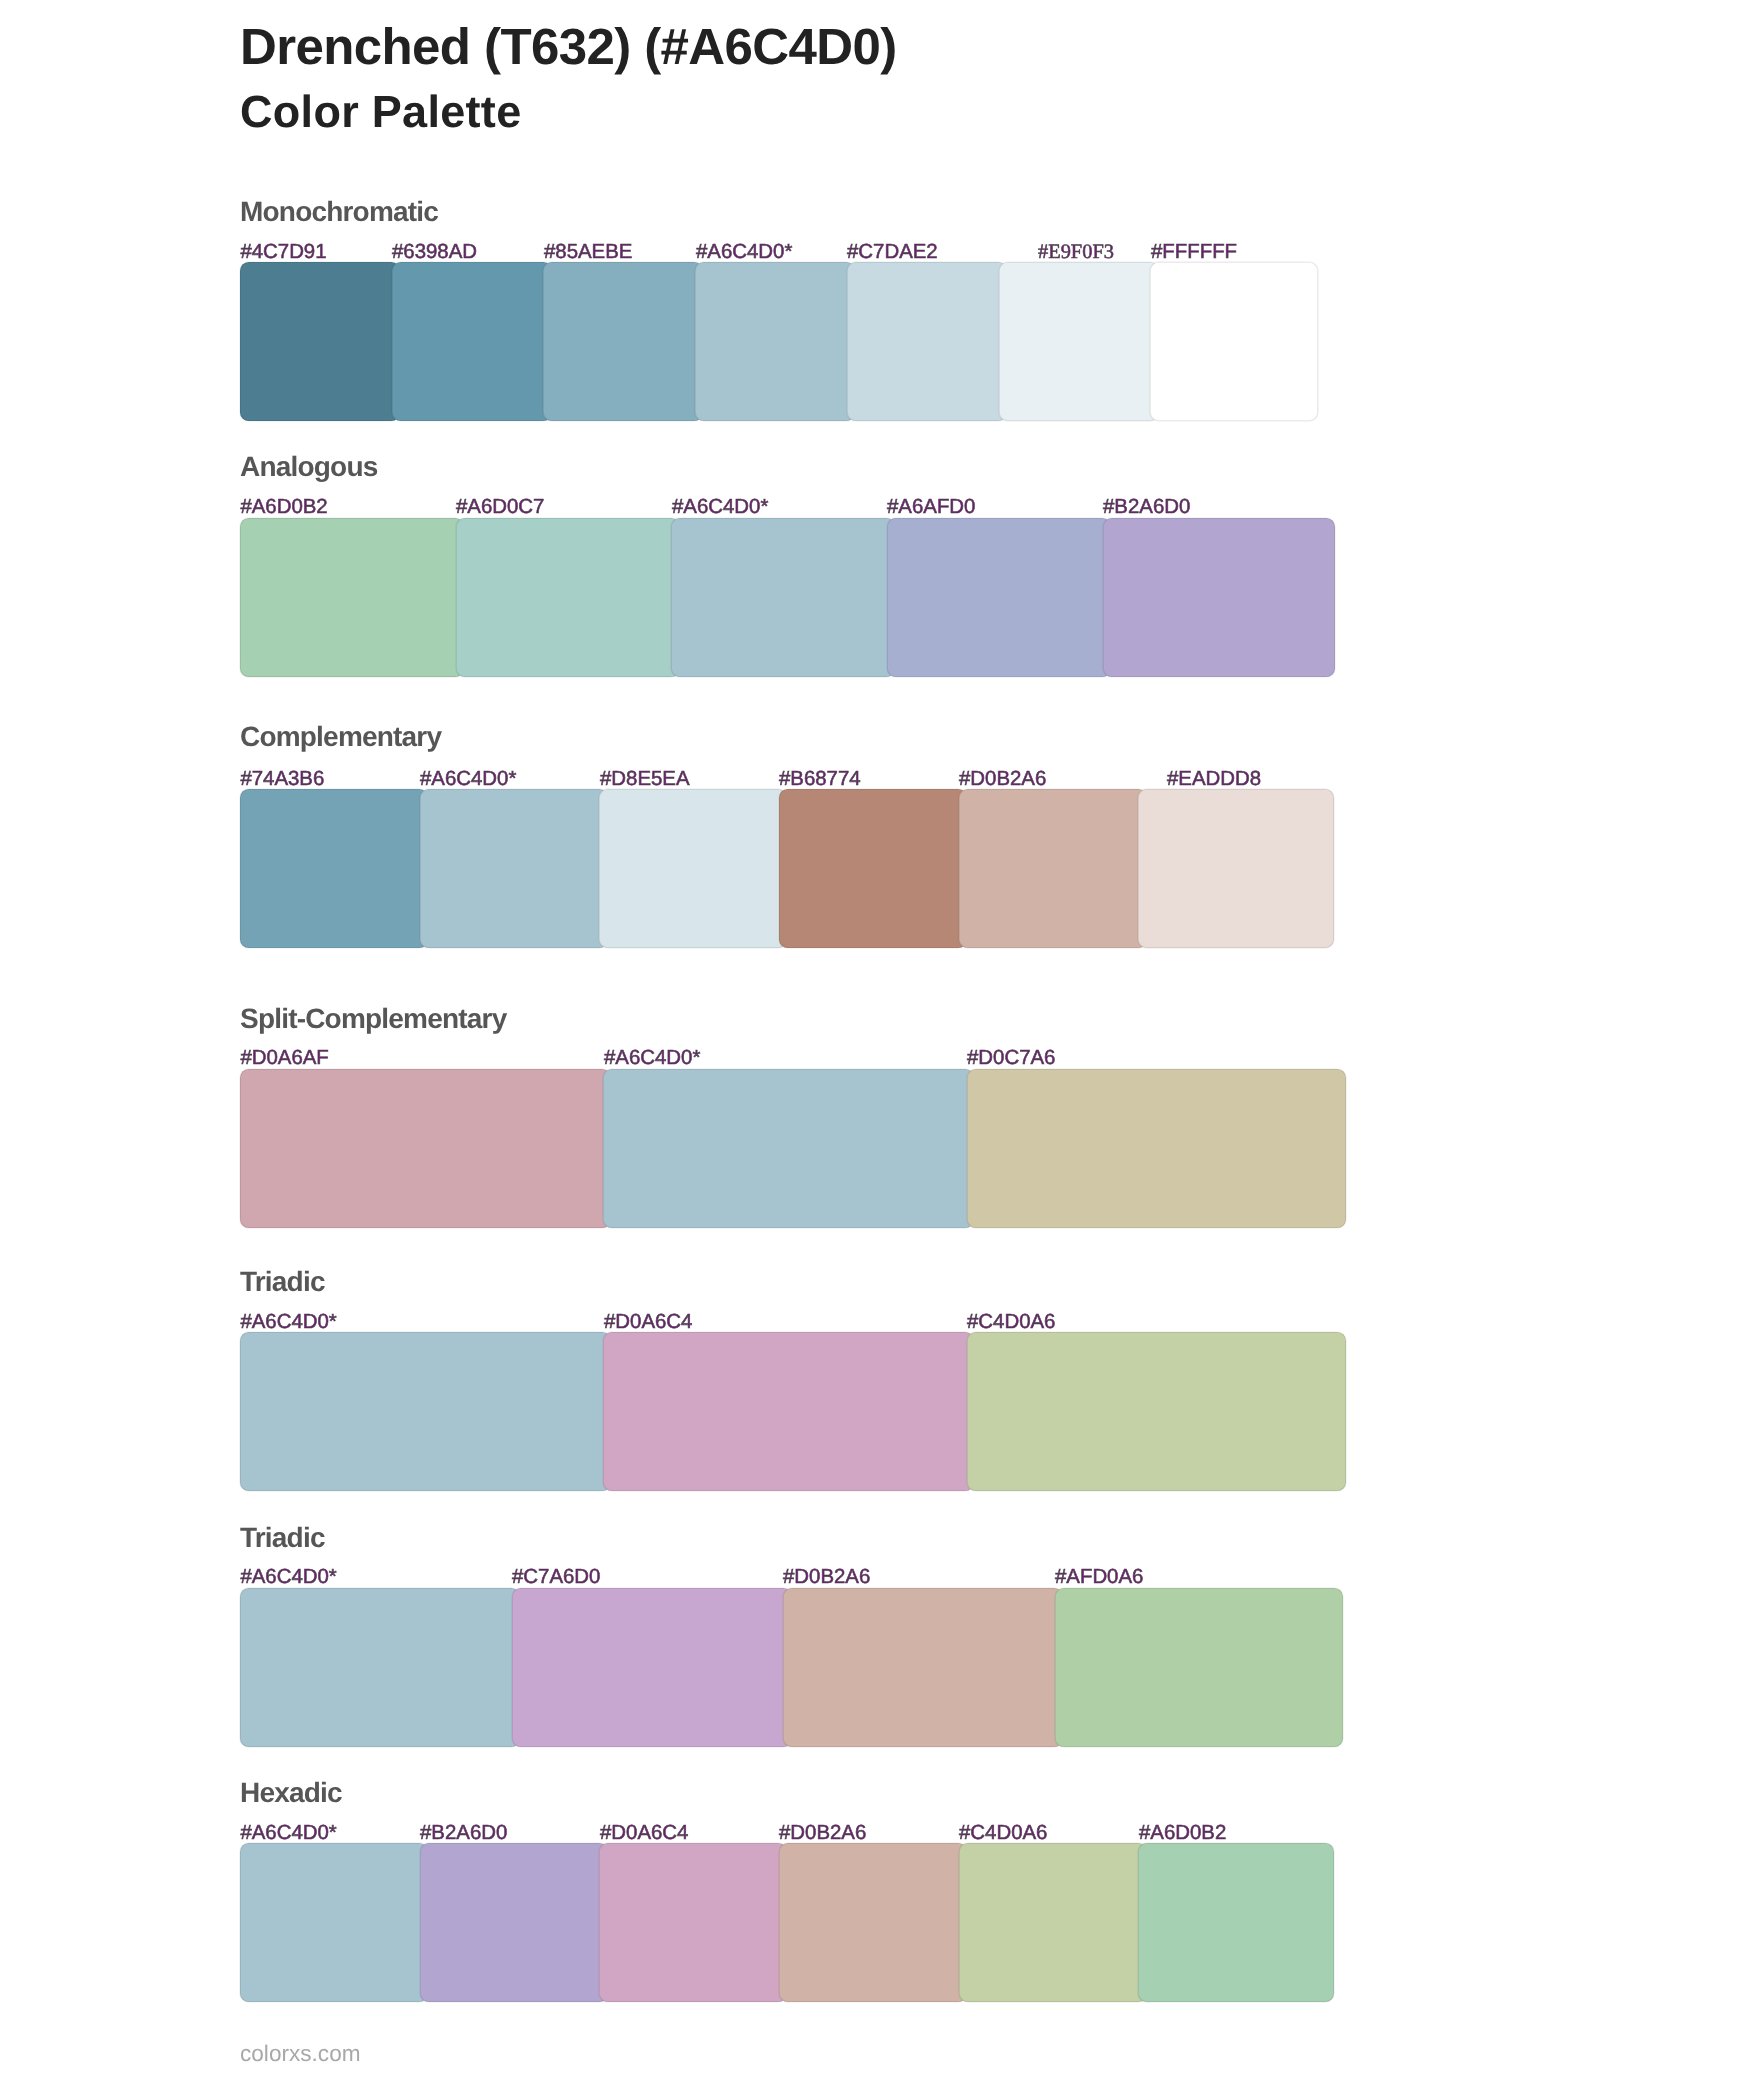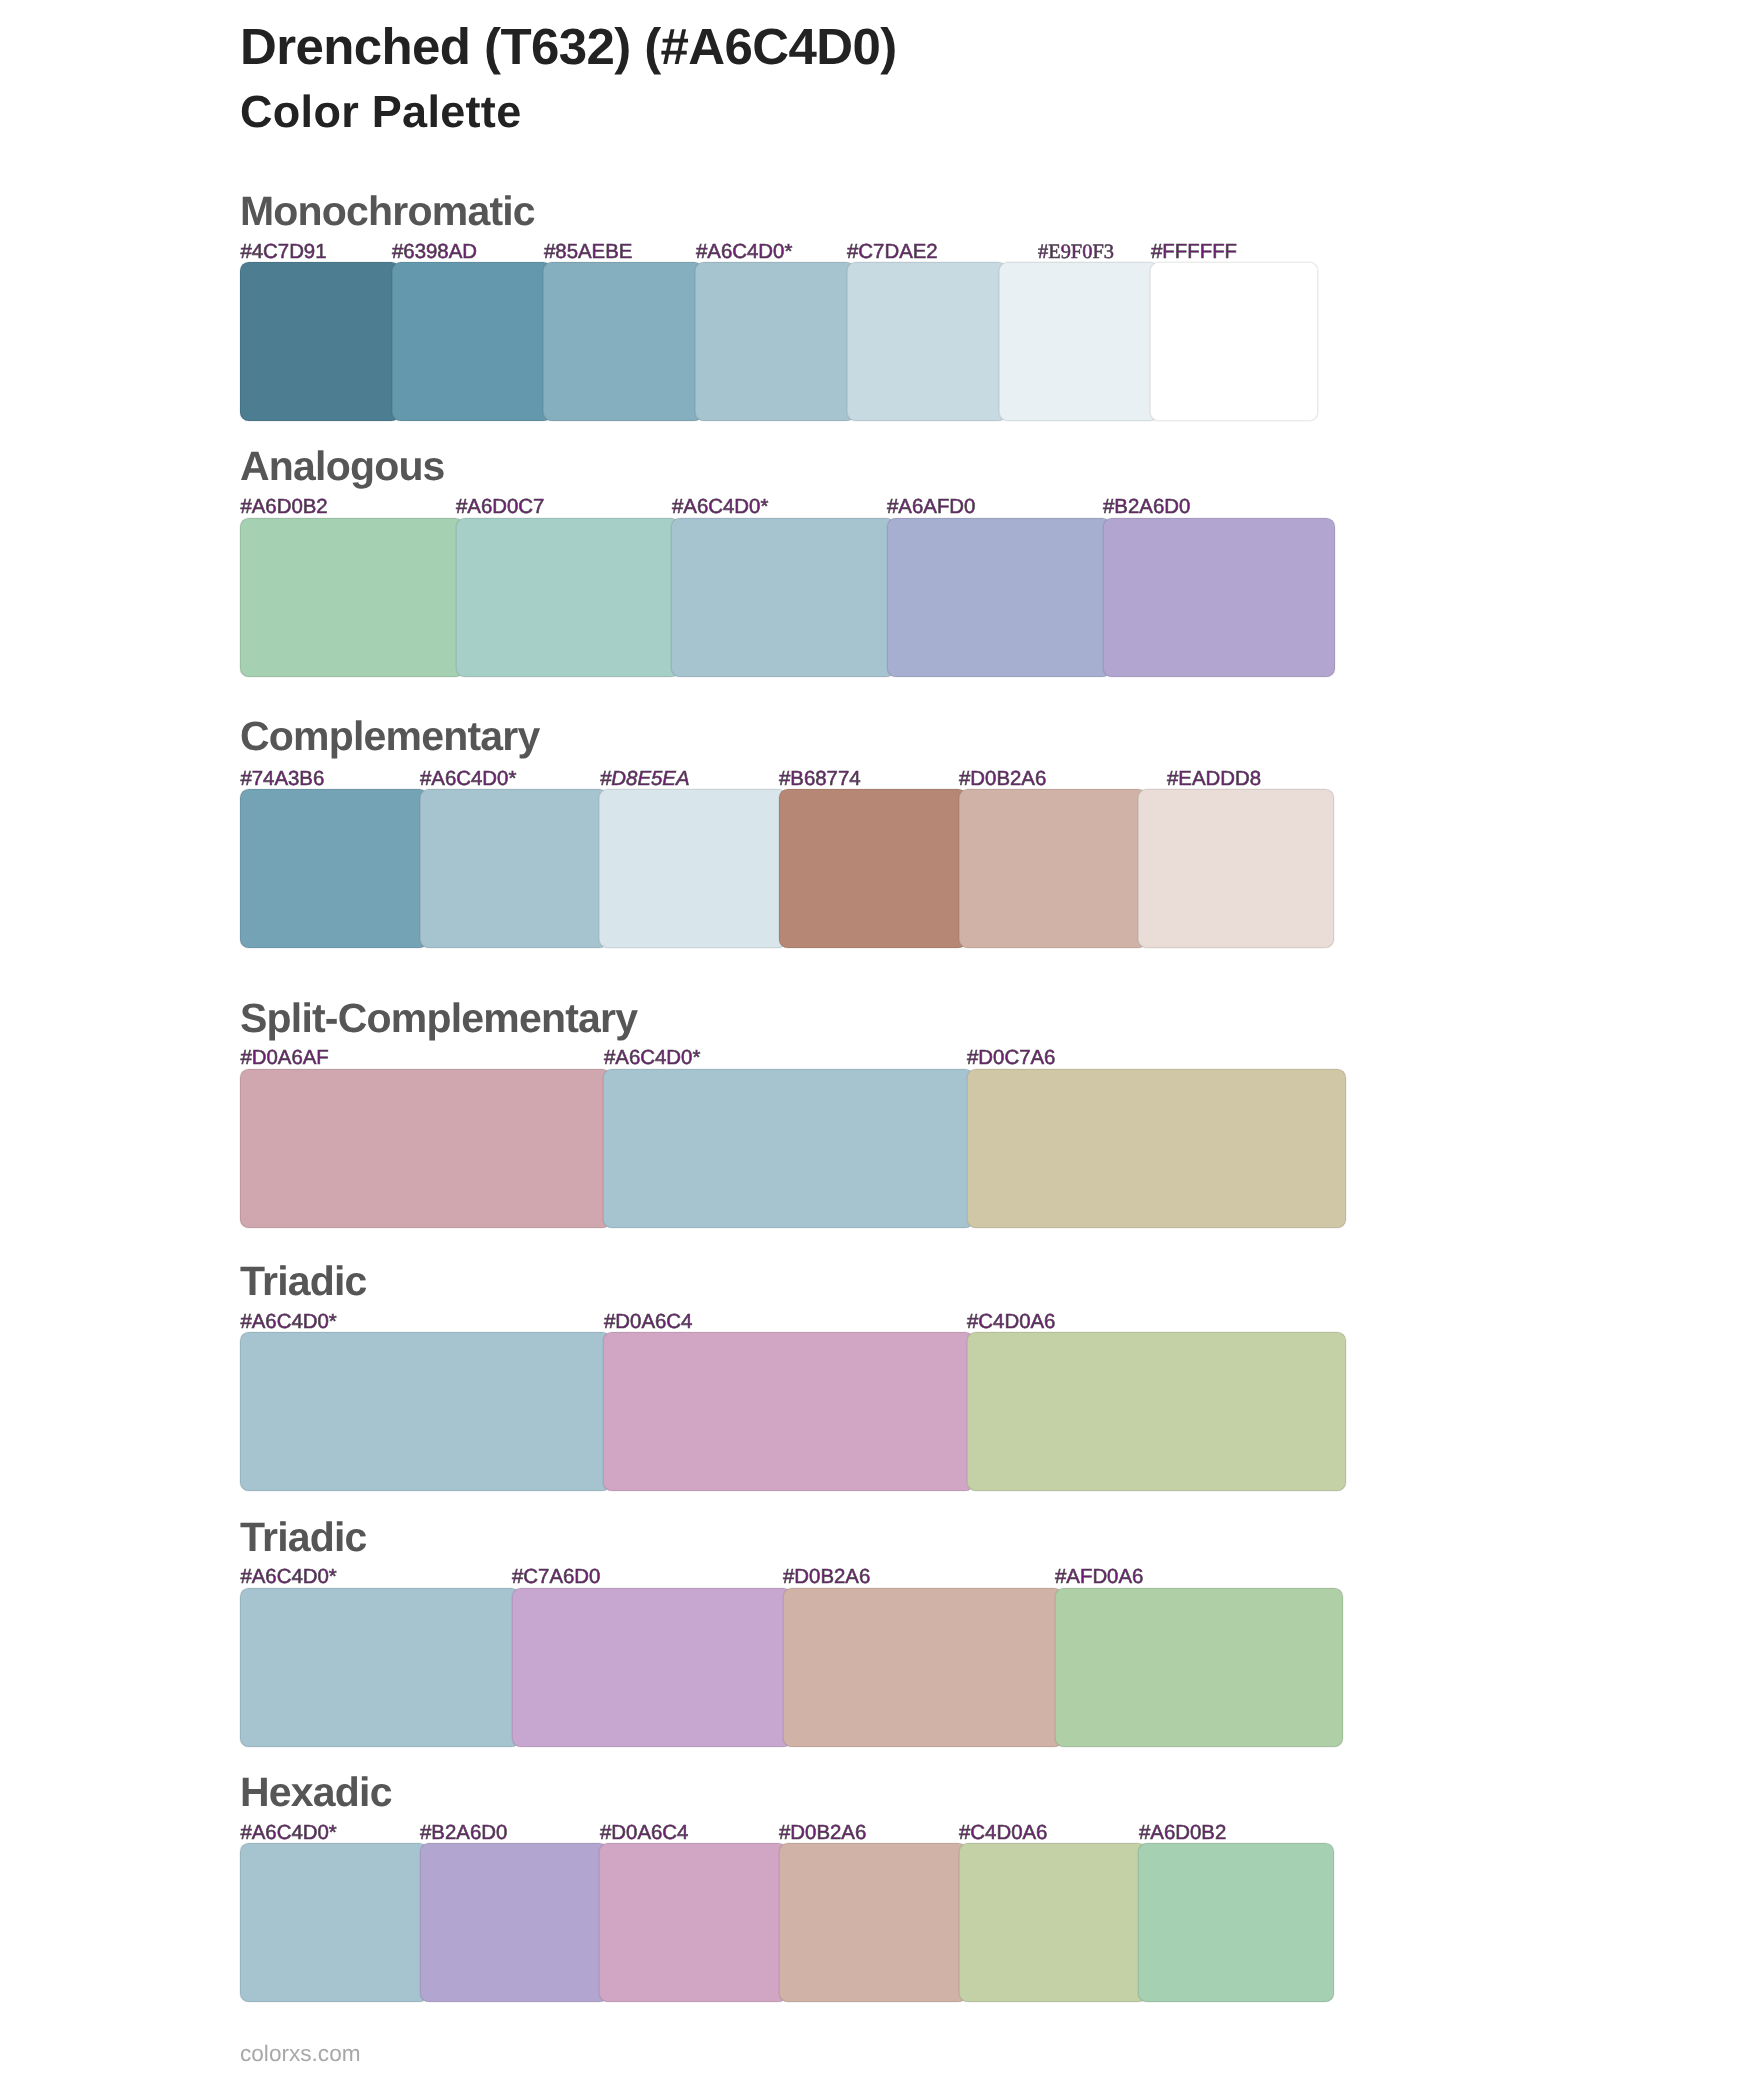--- a/index.html
+++ b/index.html
@@ -8,21 +8,21 @@
        -webkit-font-smoothing:antialiased;-moz-osx-font-smoothing:grayscale;text-rendering:geometricPrecision;}
   *{-webkit-font-smoothing:antialiased;}
   .page{position:relative;width:1757px;height:2077px;overflow:hidden;
         transform:translateZ(0);will-change:transform;}
   .title{position:absolute;left:240px;top:0;width:1358px;font-weight:700;color:#222222;}
   .title div{position:absolute;left:0;white-space:nowrap;}
   .t1{font-size:51px;line-height:51px;letter-spacing:-0.6px;top:21px;}
   .t2{font-size:45px;line-height:45px;letter-spacing:0.3px;top:89px;}
   .sections{position:absolute;left:0;top:0;width:1757px;}
   .section{position:absolute;left:240px;}
-  .sec-h{position:absolute;left:0;font-size:41px;line-height:41px;letter-spacing:-0.8px;font-weight:700;color:#565656;white-space:nowrap;}
+  .sec-h{position:absolute;left:0;font-size:28px;line-height:41px;letter-spacing:-0.8px;font-weight:700;color:#565656;white-space:nowrap;}
   .labels{position:absolute;left:0;top:0;width:0;height:0;}
   .band{position:absolute;left:0;height:159px;}
   .sw{position:absolute;top:0;height:159px;border-radius:8.8px;
       box-shadow:inset 0 0 0 0.8px rgba(0,0,0,0.10), 0 0 0 0.8px rgba(0,0,0,0.055);}
   .lbl{position:absolute;font-size:20.4px;line-height:20.4px;font-weight:400;color:#701a75;white-space:nowrap;
        -webkit-text-stroke:0.6px #4b4b4b;}
   .footer{position:absolute;left:240px;font-size:22.6px;line-height:22.6px;color:#a8a8a8;}
 </style>
 </head>
 <body>
@@ -72,21 +72,21 @@
           <div class="sw" title="#A6AFD0" style="left: 647px; width: 224px; height: 159px; background: rgb(166, 175, 208); z-index: 4;"></div>
           <div class="sw" title="#B2A6D0" style="left: 863px; width: 232px; height: 159px; background: rgb(178, 166, 208); z-index: 5;"></div>
         </div>
     </div>
 
     <div class="section">
       <div class="sec-h" style="top: 716px;">Complementary</div>
       <div class="labels">
           <div class="lbl" style="left: 0.4px; top: 769px;">#74A3B6</div>
           <div class="lbl" style="left: 180px; top: 769px;">#A6C4D0*</div>
-          <div class="lbl" style="left: 360px; top: 769px; font-style: italic;">#D8E5EA</div>
+          <div class="lbl" style="left: 360px; top: 769px;">#D8E5EA</div>
           <div class="lbl" style="left: 539px; top: 769px;">#B68774</div>
           <div class="lbl" style="left: 719px; top: 769px;">#D0B2A6</div>
           <div class="lbl" style="left: 899px; top: 769px; margin-left: 28px;">#EADDD8</div>
         </div>
       <div class="band" style="top: 789px; width: 1094px; height: 159px;">
           <div class="sw" title="#74A3B6" style="left: 0px; width: 188px; height: 159px; background: rgb(116, 163, 182); z-index: 1;"></div>
           <div class="sw" title="#A6C4D0*" style="left: 180px; width: 188px; height: 159px; background: rgb(166, 196, 208); z-index: 2;"></div>
           <div class="sw" title="#D8E5EA" style="left: 359px; width: 188px; height: 159px; background: rgb(216, 229, 234); z-index: 3;"></div>
           <div class="sw" title="#B68774" style="left: 539px; width: 188px; height: 159px; background: rgb(182, 135, 116); z-index: 4;"></div>
           <div class="sw" title="#D0B2A6" style="left: 719px; width: 188px; height: 159px; background: rgb(208, 178, 166); z-index: 5;"></div>

